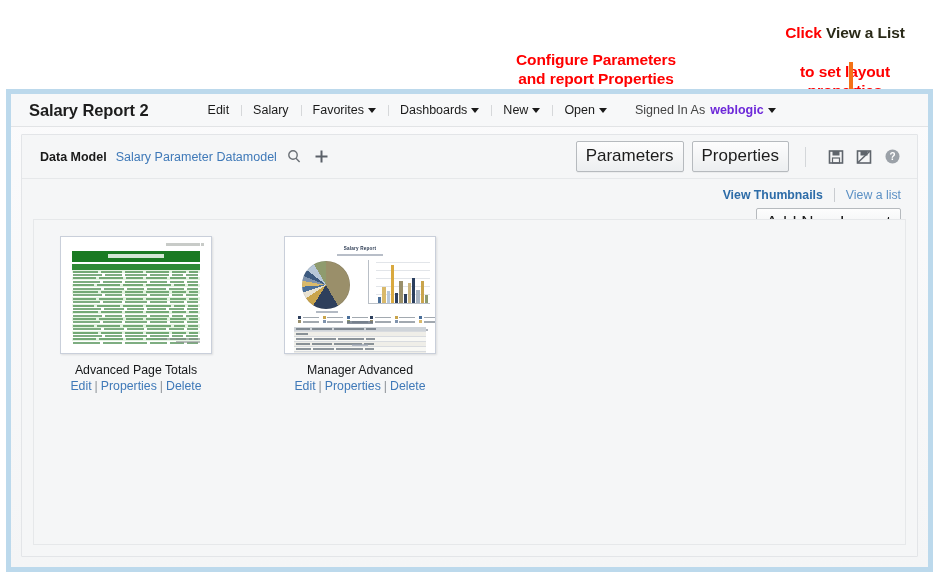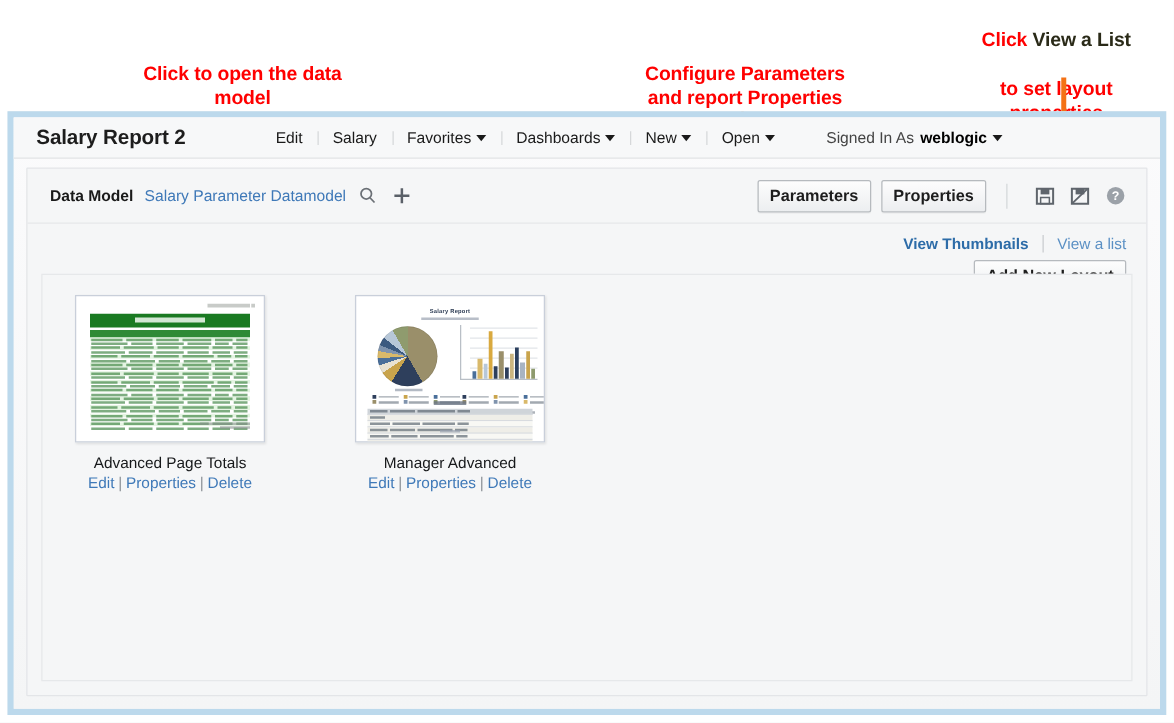--- a/index.html
+++ b/index.html
@@ -38,21 +38,20 @@
     position:absolute;left:0;top:0;right:0;bottom:0;
     background:linear-gradient(180deg,#fbfbfc 0%,#f4f5f6 100%);
   }
 
   
   .app-header{
     position:absolute;left:0;top:0;width:100%;height:32px;
     display:flex;align-items:center;
     background:#f7f8f9;
     border-bottom:1px solid #e2e4e6;
-    gap:13px;
   }
   .app-title{
     font-size:16.5px;font-weight:bold;color:#1d1d1d;
     margin-left:18px;letter-spacing:-0.1px;
   }
   .globalnav{
     display:flex;align-items:center;margin-left:47px;gap:0px;
     font-size:12.5px;color:#1a1a1a;
   }
   .gnav-item{
@@ -61,21 +60,21 @@
   .gnav-item + .gnav-item::before{
     content:"";position:absolute;left:0;top:2px;height:11px;width:1px;
     background:#d6d8da;
   }
   .caret{
     display:inline-block;margin-left:4px;
     border-left:4px solid transparent;border-right:4px solid transparent;
     border-top:5px solid #1a1a1a;vertical-align:1px;
   }
   .signedin{margin-left:16px;font-size:12.5px;color:#444;white-space:nowrap;}
-  .signedin .user{color:#000000;font-weight:bold;margin-left:5px;}
+  .signedin .user{color:#6d28d9;font-weight:bold;margin-left:5px;}
 
   
   .content-panel{
     position:absolute;left:10px;top:40px;right:10px;bottom:10px;
     background:#f5f6f7;
     border:1px solid #e3e5e8;
     border-radius:1px;
   }
 
   
@@ -83,21 +82,21 @@
     position:absolute;left:0;top:0;right:0;height:43px;
     display:flex;align-items:center;
     border-bottom:1px solid #e6e8ea;
   }
   .dm-label{font-size:12.5px;color:#1a1a1a;font-weight:bold;margin-left:18px;}
   .dm-link{font-size:12.5px;color:#3f79b8;margin-left:9px;cursor:pointer;}
   .icon-btn{margin-left:10px;cursor:pointer;display:flex;align-items:center;}
 
   .tb-right{margin-left:auto;display:flex;align-items:center;padding-right:16px;}
   .btn{
-    font-size:13px;font-weight:bold;color:#1d1d1d;
+    font-size:17px;font-weight:normal;color:#1d1d1d;
     background:linear-gradient(180deg,#fdfdfd 0%,#eceef0 100%);
     border:1px solid #b6babe;border-radius:2px;
     padding:4px 9px 5px;margin-left:8px;cursor:pointer;
     box-shadow:0 1px 0 rgba(0,0,0,.04);
     white-space:nowrap;
   }
   .tb-sep{width:1px;height:20px;background:#d4d7da;margin:0 10px 0 16px;}
   .tb-icon{margin-left:12px;cursor:pointer;display:flex;align-items:center;}
 
   
@@ -186,22 +185,20 @@
   .t-r.a{background:#efeee8;}
   .t-r.b{background:#f8f8f4;}
   .t-c{height:1.8px;background:#5e6974;opacity:.7;margin-left:2px;}
   .t-foot{position:absolute;left:50%;transform:translateX(-50%);bottom:1px;width:16px;height:2px;background:#9aa3b0;opacity:.7;}
 </style>
 </head>
 <body>
 
 <div id="root">
 
-  <div class="anno" style="left:76px;top:50px;width:236px;">Click to open the data
-model</div>
 
   <div class="anno" style="left:756px;top:3px;width:178px;line-height:19.5px;">
     <span>Click </span><span class="dark">View a List</span><br>
     <span>to set layout
 properties</span>
   </div>
 
   <div class="anno" style="left:473px;top:50px;width:246px;">Configure Parameters
 and report Properties</div>
 

